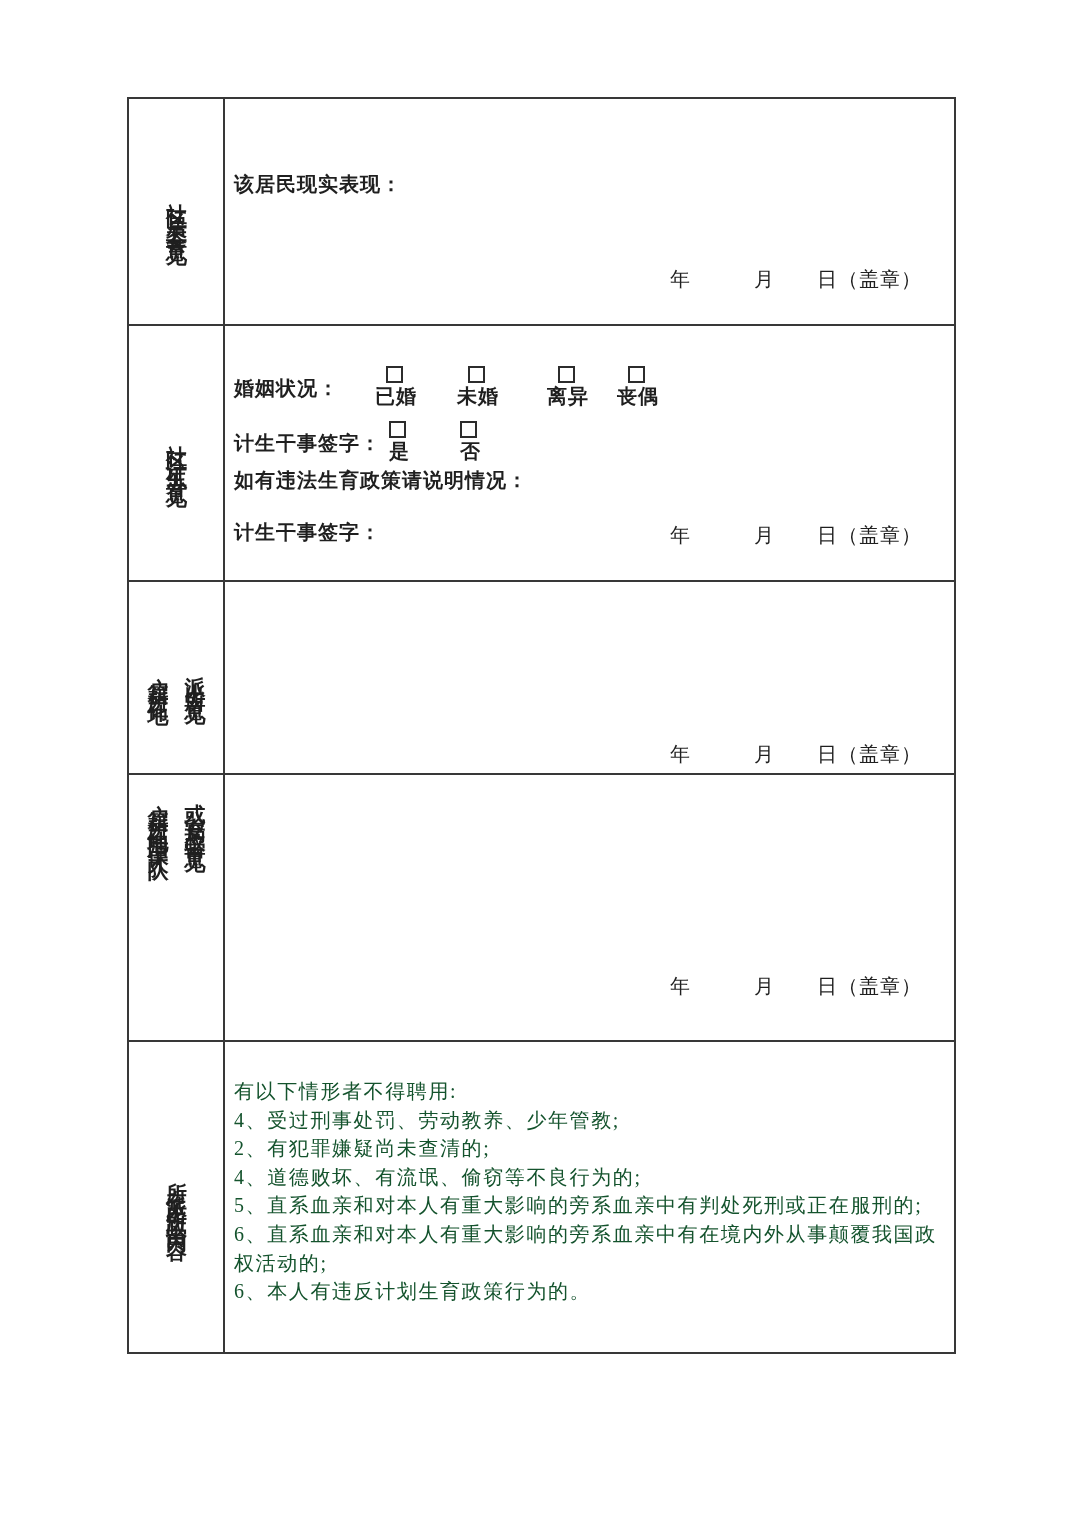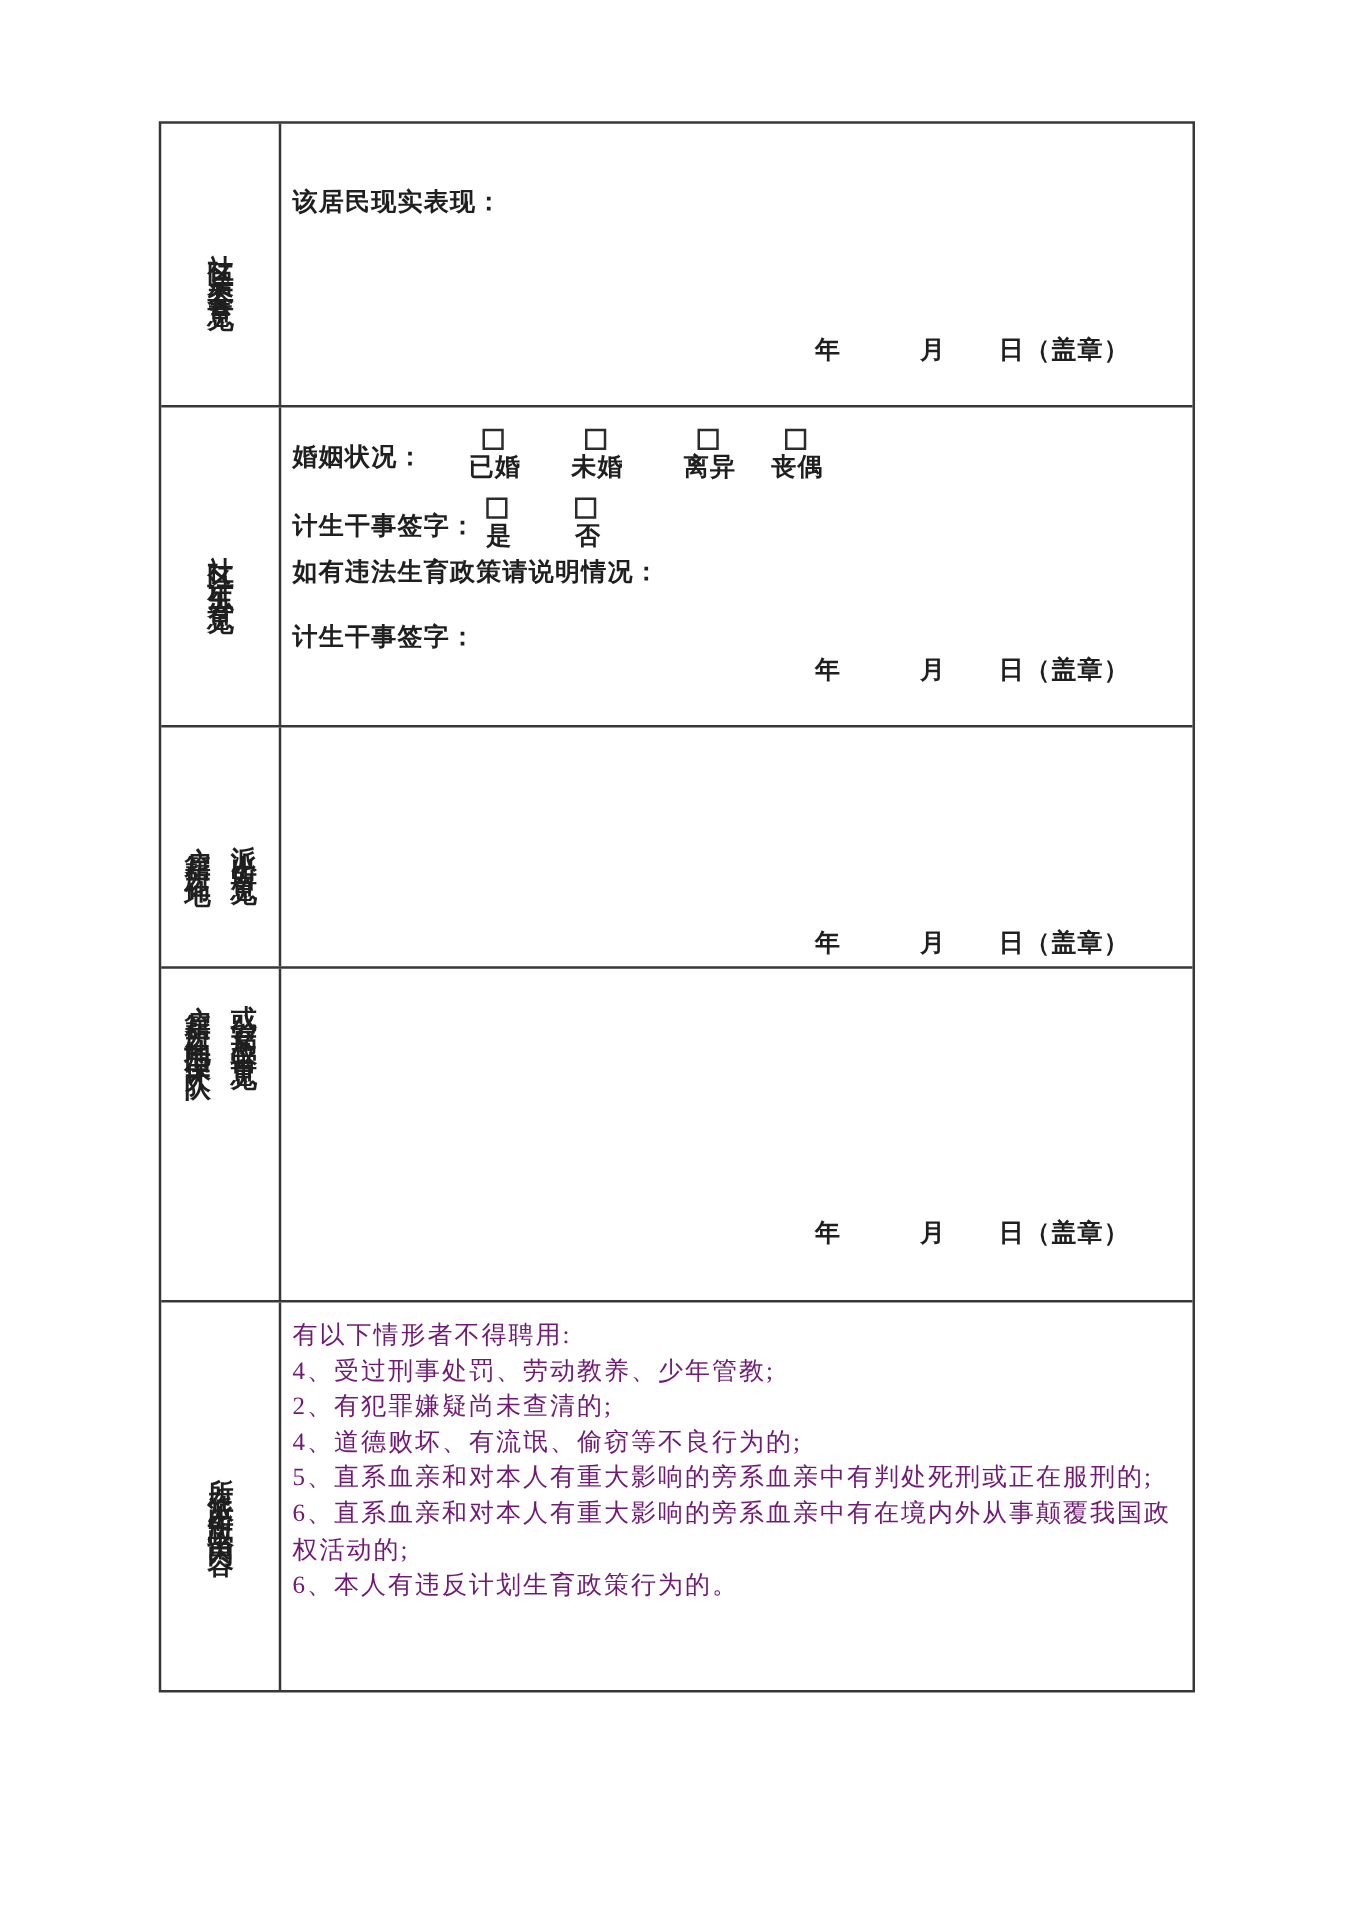--- a/index.html
+++ b/index.html
@@ -45,48 +45,48 @@
   .header-cell.top-align { align-items: flex-start; padding-top: 12px; }
   .vtext {
     writing-mode: vertical-lr;
     text-orientation: upright;
     font-size: 21px;
     font-weight: 600;
     letter-spacing: 7px;
     line-height: 1;
     white-space: nowrap;
   }
-  .content-cell { flex: 1; position: relative; font-size: 20px; }
+  .content-cell { flex: 1; position: relative; font-size: 20px; margin-top: 23px; }
 
   .abs { position: absolute; white-space: nowrap; }
   .label-strong { font-weight: 600; letter-spacing: 1px; }
   .date-line {
     position: absolute;
-    right: 50px;
-    font-weight: 700;
+    right: 32px;
+    font-weight: 400;
     letter-spacing: 1px;
     white-space: nowrap;
   }
 
   .cb-line { position: absolute; display: flex; align-items: center; white-space: nowrap; }
   .cb-item { display: inline-flex; align-items: center; font-weight: 600; letter-spacing: 1px; flex-direction: column; }
   .cb {
     width: 17px;
     height: 17px;
     border: 2px solid #2c2c2c;
     display: inline-block;
     margin-right: 4px;
     background: #ffffff;
   }
 
   .review-content {
     padding: 12px 14px 0 9px;
     font-size: 20px;
     line-height: 28.6px;
-    color: #701a75;
+    color: #14532d;
     letter-spacing: 1.6px;
     font-weight: 400;
   }
   .review-content .review-line { white-space: normal; }
 </style>
 </head>
 <body>
 
 <div class="page">
   <div class="form-table">

